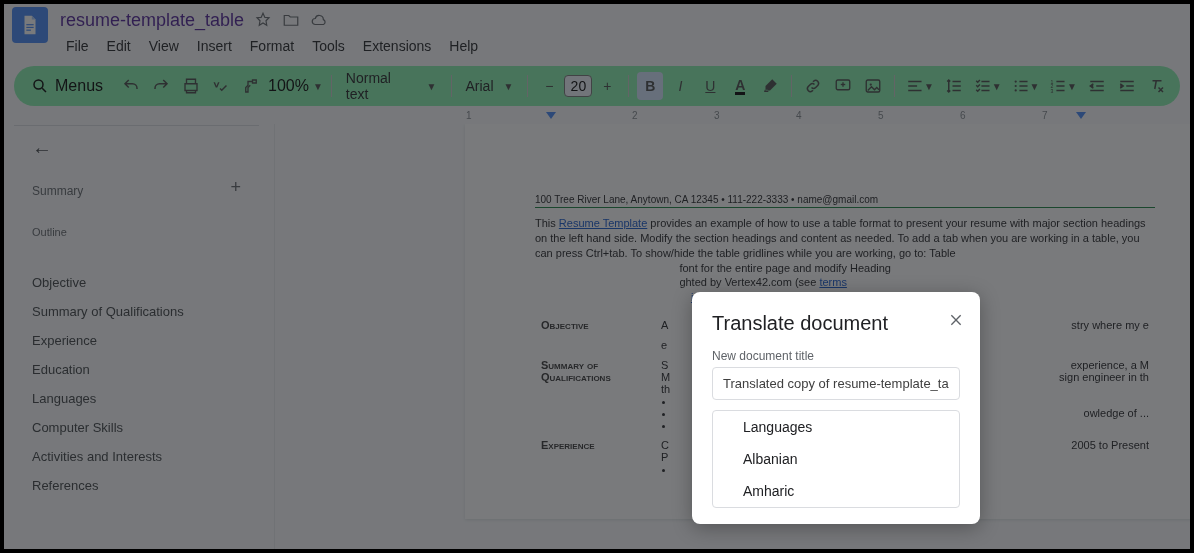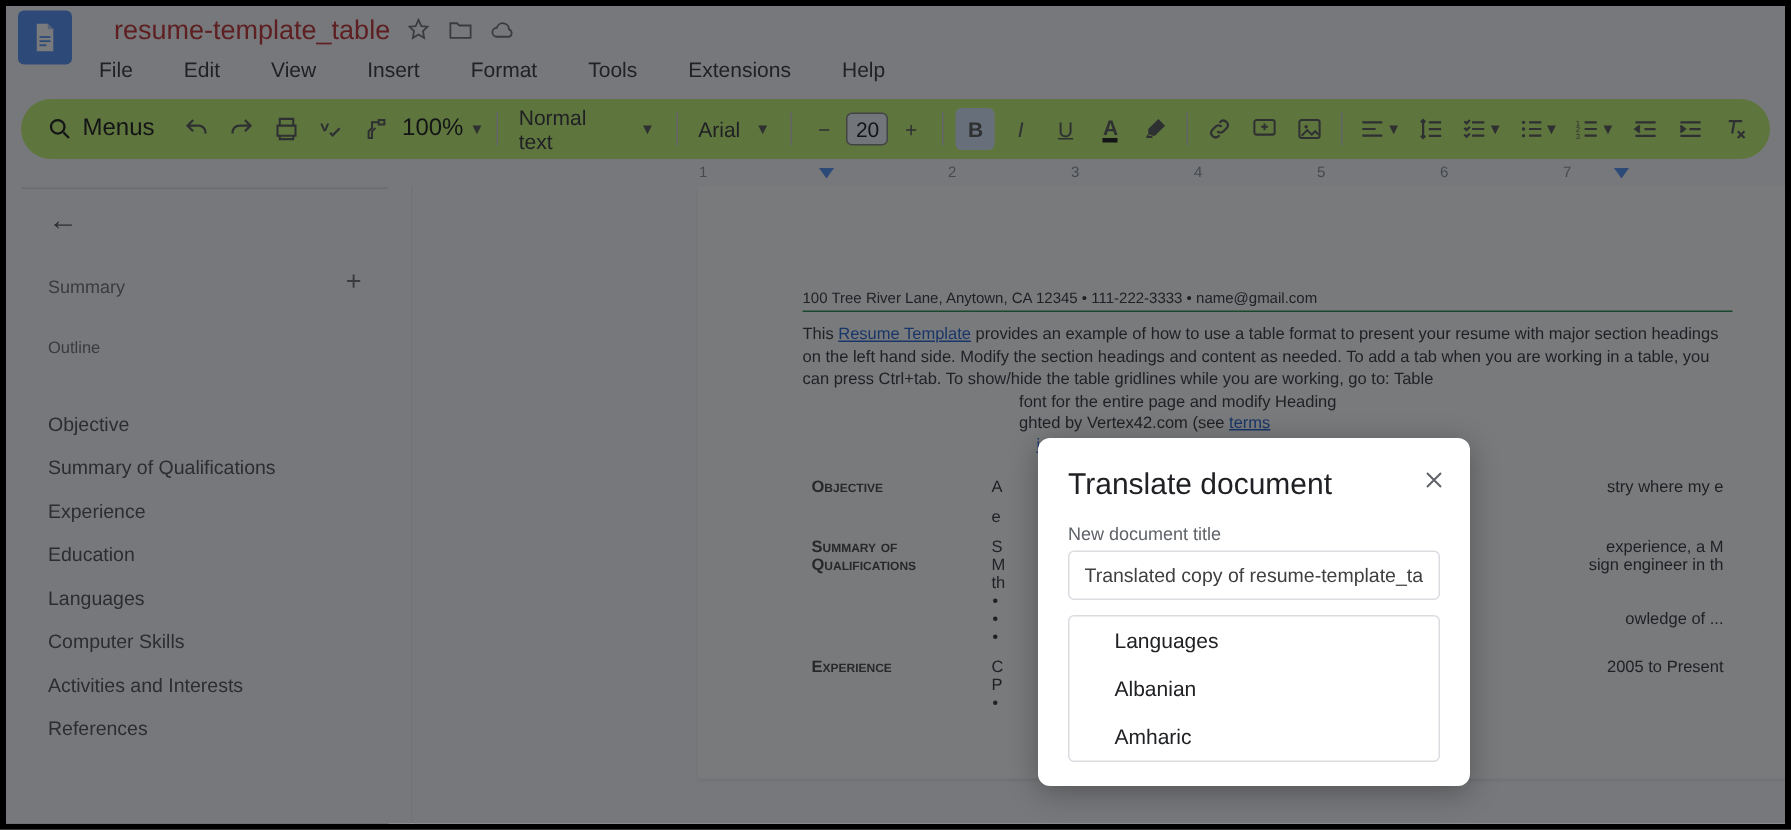--- a/index.html
+++ b/index.html
@@ -2,27 +2,27 @@
 <html><head>
 <meta charset="utf-8">
 <style>
   * { margin: 0; padding: 0; box-sizing: border-box; font-family: Arial, sans-serif; }
   body { background: #000; width: 1194px; height: 553px; overflow: hidden; position: relative; }
   .app { position: absolute; top: 4px; left: 4px; right: 4px; bottom: 4px; background: #f9fbfd; overflow: hidden; }
 
   .titlebar { display: flex; align-items: center; height: 28px; padding: 4px 8px 0 8px; }
   .logo { width: 36px; height: 36px; background: #4285f4; border-radius: 4px; display: flex; align-items: center; justify-content: center; margin-top: 10px; }
   .logo svg { width: 22px; height: 28px; }
-  .doc-title { font-size: 18px; color: #b91c1c; padding-left: 12px; margin-left: 16px; }
+  .doc-title { font-size: 18px; color: #4c1d95; padding-left: 12px; }
   .title-icon { width: 18px; height: 18px; margin-left: 10px; color: #5f6368; display: inline-flex; align-items: center; justify-content: center; }
 
-  .menubar { display: flex; align-items: center; height: 28px; padding-left: 54px; gap: 18px; }
+  .menubar { display: flex; align-items: center; height: 28px; padding-left: 54px; gap: 2px; }
   .menubar span { font-size: 14px; color: #202124; padding: 4px 8px; border-radius: 4px; }
 
-  .toolbar { display: flex; align-items: center; height: 40px; margin: 6px 10px 0 10px; background: #bef264; border-radius: 24px; padding: 0 10px; gap: 4px; }
+  .toolbar { display: flex; align-items: center; height: 40px; margin: 6px 10px 0 10px; background: #86efac; border-radius: 24px; padding: 0 10px; gap: 4px; }
   .toolbar .sep { width: 1px; height: 22px; background: #c7c7c7; margin: 0 4px; }
   .tbtn { min-width: 26px; height: 28px; display: inline-flex; align-items: center; justify-content: center; color: #444746; border-radius: 4px; font-size: 14px; padding: 0 3px; }
   .tbtn svg { width: 18px; height: 18px; }
   .search-menus { display: inline-flex; align-items: center; background: transparent; border-radius: 16px; padding: 0 10px 0 6px; height: 30px; gap: 6px; border:1px solid transparent;}
   .zoom { display: inline-flex; align-items: center; gap: 4px; }
   .style-dd, .font-dd { display: inline-flex; align-items: center; gap: 10px; font-size: 14px; color: #202124; padding: 0 6px; }
   .fontsize { display: inline-flex; align-items: center; gap: 2px; }
   .fontsize input { width: 28px; height: 22px; text-align: center; border: 1px solid #747775; border-radius: 4px; font-size: 14px; background: #edf2fa; }
   .bold-active { background: #d3e3fd; border-radius: 4px; }
   .caret { font-size: 10px; color: #444746; }

